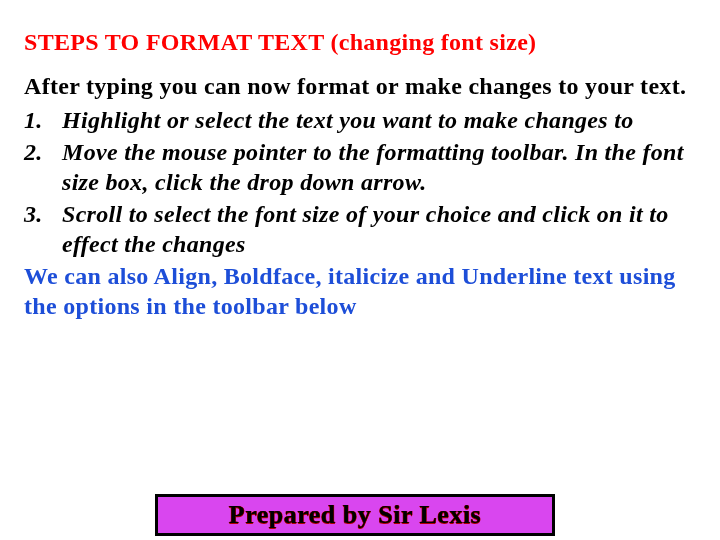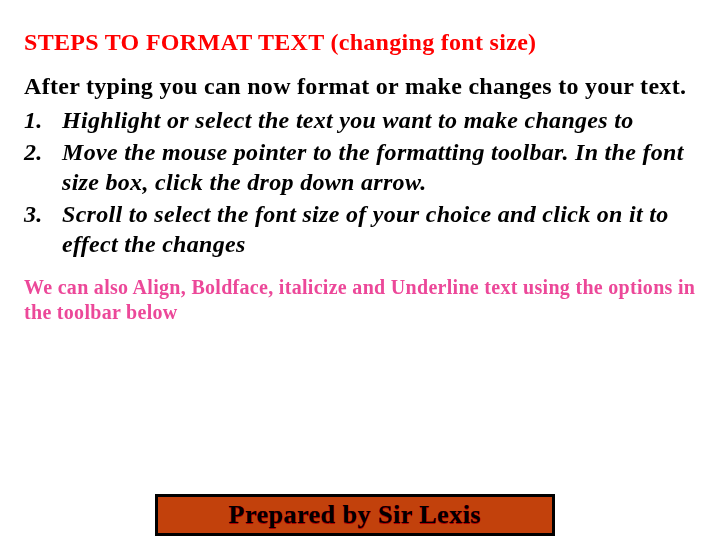--- a/index.html
+++ b/index.html
@@ -51,34 +51,34 @@
       margin-bottom: 2px;
     }
     ol.steps li::before {
       content: counter(step) ".";
       position: absolute;
       left: 0;
       top: 0;
       font-weight: bold;
     }
     .outro {
-      font-size: 20px;
+      font-size: 24px;
       font-weight: bold;
-      color: #ec4899;
+      color: #1d4ed8;
       letter-spacing: 0.3px;
       line-height: 1.25;
-      margin-top: 16px;
+      margin-top: 2px;
     }
     .footer-box {
       position: absolute;
       left: 155px;
       bottom: 4px;
       width: 400px;
       border: 3px solid #000000;
-      background: #c2410c;
+      background: #d946ef;
       text-align: center;
       padding: 3px 10px 0 10px;
       overflow: hidden;
       height: 42px;
     }
     .footer-text {
       font-size: 26px;
       font-weight: bold;
       color: #000000;
       text-shadow: 0.5px 0 0 #b00000, -0.5px 0 0 #b00000, 0 0.5px 0 #b00000, 0 -0.5px 0 #b00000;

